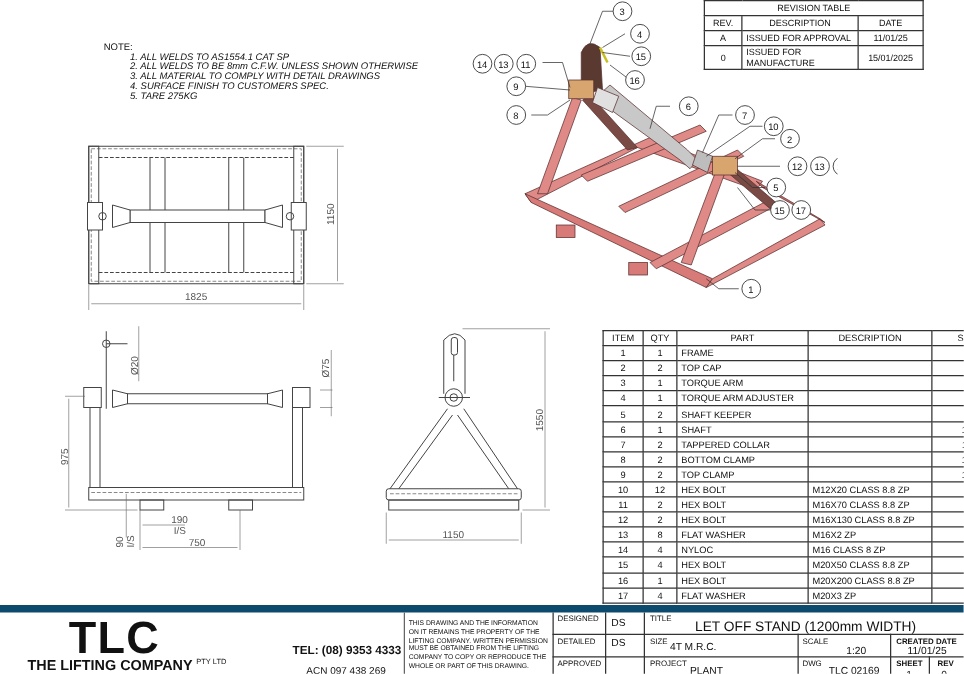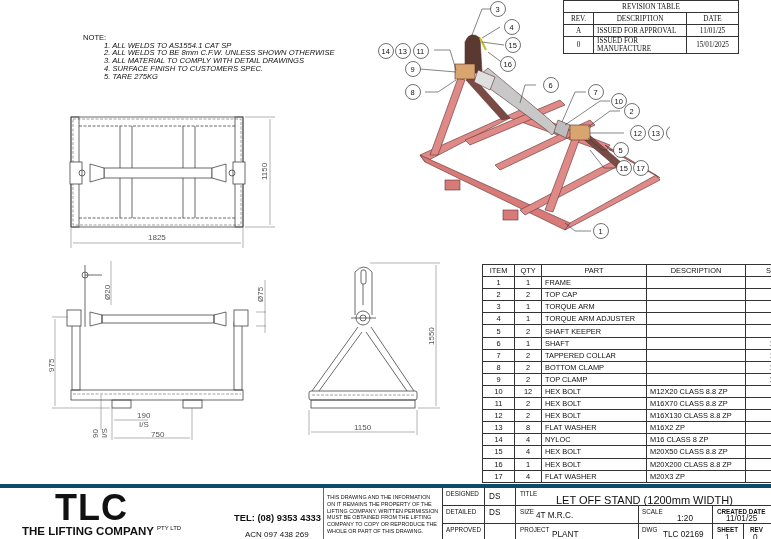--- a/index.html
+++ b/index.html
@@ -2,35 +2,35 @@
 <html><head>
 <meta charset="utf-8">
 <style>
   * { box-sizing: border-box; margin: 0; padding: 0; }
   html, body { width: 771px; height: 539px; background: #ffffff; overflow: hidden; }
   body { position: relative; font-family: "Liberation Sans", sans-serif; color: #111; }
   .abs { position: absolute; }
   table { border-collapse: collapse; }
 
   
-  #rev-table { position: absolute; left: 563px; top: 0; width: 176px; font-size: 7.2px; font-family: Liberation Serif, serif; }
+  #rev-table { position: absolute; left: 563px; top: 0; width: 176px; font-size: 7.2px; }
   #rev-table td, #rev-table th { border: 1px solid #333; height: 12px; padding: 0 3px; font-weight: normal; }
   #rev-table .c { text-align: center; }
 
   
   #notes { position: absolute; left: 40px; top: 34px; font-size: 7.6px; line-height: 7.7px; margin-left: 43px; }
   #notes .item { padding-left: 21px; font-style: italic; }
 
   
   #bom { position: absolute; left: 482px; top: 264px; width: 320px; font-size: 7.4px; }
   #bom td, #bom th { border: 1px solid #333; height: 12.1px; padding: 0 3px; font-weight: normal; white-space: nowrap; }
   #bom .c { text-align: center; }
 
   
-  #title-block { position: absolute; left: 0; top: 484px; width: 771px; height: 39px; border-top: 4px solid #0c4a6e; }
+  #title-block { position: absolute; left: 0; top: 484px; width: 771px; height: 39px; border-top: 6px solid #0c4a6e; }
   .lbl { position: absolute; font-size: 6.3px; }
   .val { position: absolute; font-size: 8.2px; }
 
   .dim { fill: #555; font-family: "Liberation Sans", sans-serif; font-size: 8px; }
 </style>
 </head>
 <body>
 
 <table id="rev-table">
   <tbody>

